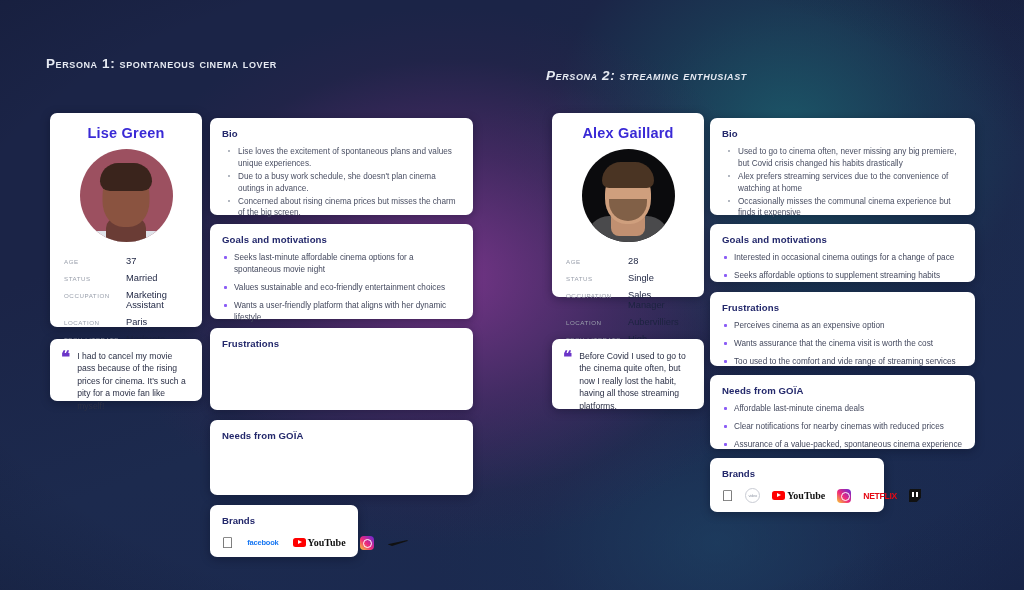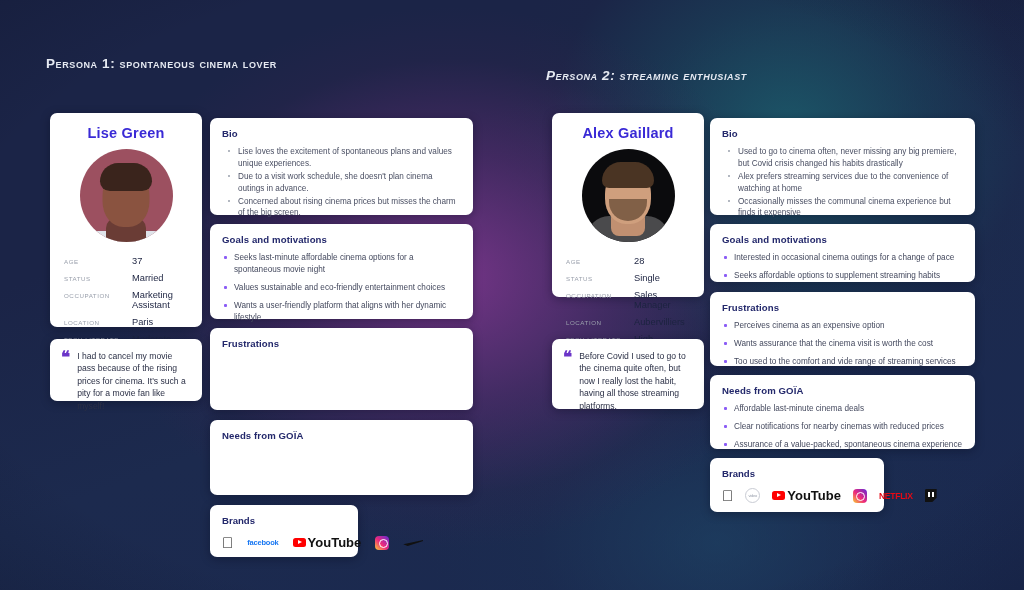--- a/index.html
+++ b/index.html
@@ -77,21 +77,21 @@
   .lise .head { top: 20px; width: 47px; height: 58px; background: #8a5340; border-radius: 46% 46% 44% 44%; }
   .lise .hair { top: 14px; width: 52px; height: 28px; background: #3a241c; border-radius: 26px 26px 14px 14px; }
   .lise .ear { top: 44px; left: 20px; transform: none; width: 8px; height: 12px; background: #7d4a38; border-radius: 50%; }
 
   .alex .neck { bottom: 6px; width: 34px; height: 26px; background: #c19071; border-radius: 8px; }
   .alex .shoulders { bottom: 0; width: 82px; height: 26px; background: #4a4a4c; border-radius: 22px 22px 0 0; }
   .alex .head { top: 19px; width: 46px; height: 56px; background: #cf9f7d; border-radius: 46% 46% 45% 45%; }
   .alex .hair { top: 13px; width: 52px; height: 26px; background: #4a3423; border-radius: 26px 26px 10px 10px; }
   .alex .beard { top: 50px; width: 38px; height: 22px; background: rgba(66,44,28,0.55); border-radius: 0 0 20px 20px; }
 
-  .attr-row { display: flex; align-items: baseline; margin-bottom: 7px; gap: 6px; }
+  .attr-row { display: flex; align-items: baseline; margin-bottom: 7px; }
   .attr-key {
     width: 62px;
     color: #9aa0ac;
     font-size: 6.2px;
     letter-spacing: 0.55px;
     text-transform: uppercase;
     flex: none;
   }
   .attr-val { color: #1c2340; font-size: 9.3px; }
 
@@ -148,21 +148,21 @@
   .brands-card h3 {
     color: #23286b; font-size: 9.6px; font-weight: bold; margin-bottom: 9px;
   }
   .brand-row { display: flex; align-items: center; gap: 14px; }
   .brand { flex: none; display: flex; align-items: center; justify-content: center; }
   .b-apple { font-size: 15px; color: #111; line-height: 1; }
   .b-facebook { color: #1877f2; font-size: 7.5px; font-weight: bold; letter-spacing: -0.2px; font-family: "Liberation Sans", sans-serif; }
   .b-youtube { display: flex; align-items: center; gap: 2px; }
   .yt-box { width: 13px; height: 9px; background: #ff0000; border-radius: 2.5px; position: relative; }
   .yt-box::after { content: ""; position: absolute; left: 5px; top: 2.3px; border-left: 4px solid #fff; border-top: 2.2px solid transparent; border-bottom: 2.2px solid transparent; }
-  .yt-text { color: #111; font-size: 13px; font-weight: bold; }
+  .yt-text { color: #111; font-size: 10px; font-weight: bold; font-family: Liberation Serif, serif; }
   .b-instagram { width: 14px; height: 14px; border-radius: 4px; background: linear-gradient(45deg,#f9ce34,#ee2a7b 45%,#6228d7); position: relative; }
   .b-instagram::after { content: ""; position: absolute; left: 3.4px; top: 3.4px; width: 7px; height: 7px; border: 1.3px solid #fff; border-radius: 50%; }
   .b-nike { width: 20px; height: 9px; position: relative; }
   .b-nike::before {
     content: ""; position: absolute; left: 0; top: 2px;
     width: 20px; height: 6px; background: #111;
     clip-path: polygon(0% 72%, 100% 0%, 100% 18%, 22% 100%);
   }
   .b-netflix { color: #e50914; font-size: 8.6px; font-weight: bold; letter-spacing: -0.3px; }
   .b-twitch { width: 12px; height: 13px; position: relative; }
@@ -226,21 +226,21 @@
 
   <div class="card quote" style="left:50px; top:339px; width:152px; height:62px;">
     <span class="quote-mark">❝</span>
     <span class="quote-text">I had to cancel my movie pass because of the rising prices for cinema. It's such a pity for a movie fan like myself!</span>
   </div>
 
   <div class="card content-card" style="left:210px; top:118px; width:263px; height:97px;">
     <h3>Bio</h3>
     <ul class="bio-list">
       <li>Lise loves the excitement of spontaneous plans and values unique experiences.</li>
-      <li>Due to a visit work schedule, she doesn't plan cinema outings in advance.</li>
+      <li>Due to a busy work schedule, she doesn't plan cinema outings in advance.</li>
       <li>Concerned about rising cinema prices but misses the charm of the big screen.</li>
     </ul>
   </div>
 
   <div class="card content-card" style="left:210px; top:224px; width:263px; height:95px;">
     <h3>Goals and motivations</h3>
     <ul>
       <li>Seeks last-minute affordable cinema options for a spontaneous movie night</li>
       <li>Values sustainable and eco-friendly entertainment choices</li>
       <li>Wants a user-friendly platform that aligns with her dynamic lifestyle</li>

